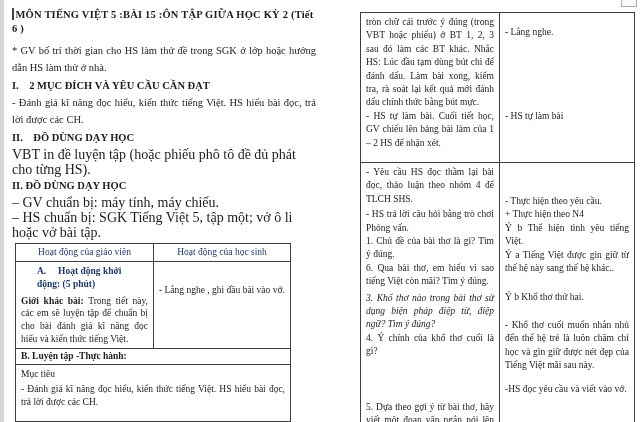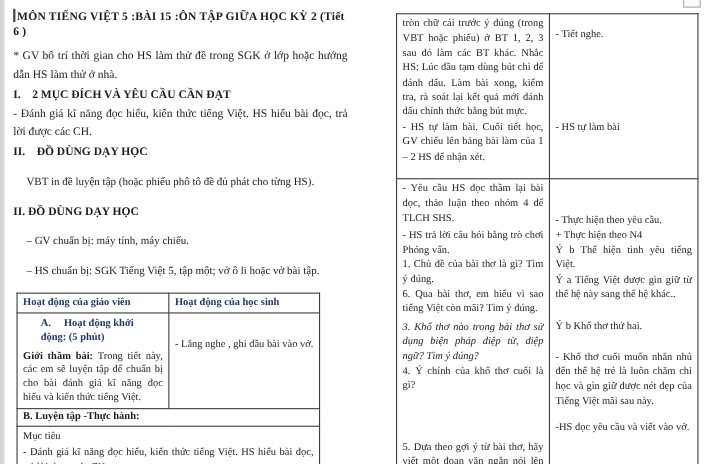--- a/index.html
+++ b/index.html
@@ -19,30 +19,30 @@
   
   .corner-box { position:absolute; left:621px; top:-3px; width:16px; height:10px;
                 background:#fbfbfb; border:1px solid #a9a9a9; }
 
   
   .doc-title { font-size:10.5px; font-weight:bold; line-height:14px; margin:2px 0 7px; letter-spacing:.2px; }
   .cursor-bar { display:inline-block; width:1.5px; height:12px; background:#444; vertical-align:-2px; margin-right:2px; }
   .subtitle { font-size:10.5px; line-height:14px; text-align:center; margin:0 0 5px; }
   .para { font-size:10.5px; line-height:16.5px; text-align:justify; margin:0 0 2px; }
   .heading { font-size:10.5px; font-weight:bold; line-height:15px; margin:1px 0 2px; }
-  .plist { font-size:10px; line-height:15px; margin:12px; }
+  .plist { font-size:14px; line-height:15px; margin:0; }
   .j { text-align:justify; }
 
   
   table { border-collapse:collapse; table-layout:fixed; }
   td,th { border:1px solid #3d3d3d; vertical-align:top; }
 
   .lt { width:275px; margin-left:3px; margin-top:3px; }
   .lt td, .lt th { font-size:9.5px; line-height:12.8px; padding:2px 5px; }
-  .lt .hdr { color:#1f3864; font-weight:bold; text-align:left; height:18px; }
+  .lt .hdr { color:#1f3864; font-weight:normal; text-align:center; height:18px; }
   .lt .row-a { height:84px; }
   .a-title { color:#1f3864; font-weight:bold; margin:1px 16px 4px; }
   .a-hs { margin-top:20px; }
   .lt .row-b td { font-weight:bold; height:15px; padding:1px 5px; }
   .lt .row-mt { height:57px; }
   .mt-label { margin:1px 0 3px; }
 
   .rt { width:274px; }
   .rt td { font-size:9.5px; line-height:13.4px; padding:3px 5px; }
   .rt .row1 { height:150px; }
@@ -79,21 +79,21 @@
         <col style="width:137px">
       </colgroup>
     <tbody>
         <tr>
       <td class="hdr">Hoạt động của giáo viên</td>
       <td class="hdr">Hoạt động của học sinh</td>
     </tr>
     <tr class="row-a">
       <td>
         <p class="a-title">A.&nbsp;&nbsp;&nbsp;&nbsp;&nbsp;Hoạt động khởi động: (5 phút)</p>
-        <p class="j"><span class="b">Giới thầm bài:</span><span> Trong tiết này, các em sẽ luyện tập để chuẩn bị cho bài đánh giá kĩ năng đọc hiểu và kiến thức tiếng Việt.</span></p>
+        <p class="j"><span class="b">Giới khác bài:</span><span> Trong tiết này, các em sẽ luyện tập để chuẩn bị cho bài đánh giá kĩ năng đọc hiểu và kiến thức tiếng Việt.</span></p>
       </td>
       <td>
         <p class="a-hs">- Lắng nghe , ghi đầu bài vào vở.</p>
       </td>
     </tr>
     <tr class="row-b">
       <td colspan="2">B. Luyện tập -Thực hành:</td>
     </tr>
     <tr class="row-mt">
       <td colspan="2">
@@ -112,21 +112,21 @@
         <col style="width:139px">
         <col style="width:135px">
       </colgroup>
     <tbody>
         <tr class="row1">
       <td>
         <p class="j">tròn chữ cái trước ý đúng (trong VBT hoặc phiếu) ở BT 1, 2, 3 sau đó làm các BT khác. Nhắc HS: Lúc đầu tạm dùng bút chì để đánh dấu. Làm bài xong, kiểm tra, rà soát lại kết quả mới đánh dấu chính thức bằng bút mực.</p>
         <p class="j">- HS tự làm bài. Cuối tiết học, GV chiếu lên bảng bài làm của 1 – 2 HS để nhận xét.</p>
       </td>
       <td>
-        <p class="r1hs-1">- Tiết nghe.</p>
+        <p class="r1hs-1">- Lắng nghe.</p>
         <p class="r1hs-2">- HS tự làm bài</p>
       </td>
     </tr>
     <tr class="row2">
       <td>
         <p class="j">- Yêu cầu HS đọc thầm lại bài đọc, thảo luận theo nhóm 4 để TLCH SHS.</p>
         <p class="j r2gv-2">- HS trả lời câu hỏi bằng trò chơi Phỏng vấn.</p>
         <p class="j">1. Chủ đề của bài thơ là gì? Tìm ý đúng.</p>
         <p class="j">6. Qua bài thơ, em hiểu vì sao tiếng Việt còn mãi? Tìm ý đúng.</p>
         <p class="j r2gv-5">3. Khổ thơ nào trong bài thơ sử dụng biện pháp điệp từ, điệp ngữ? Tìm ý đúng?</p>

